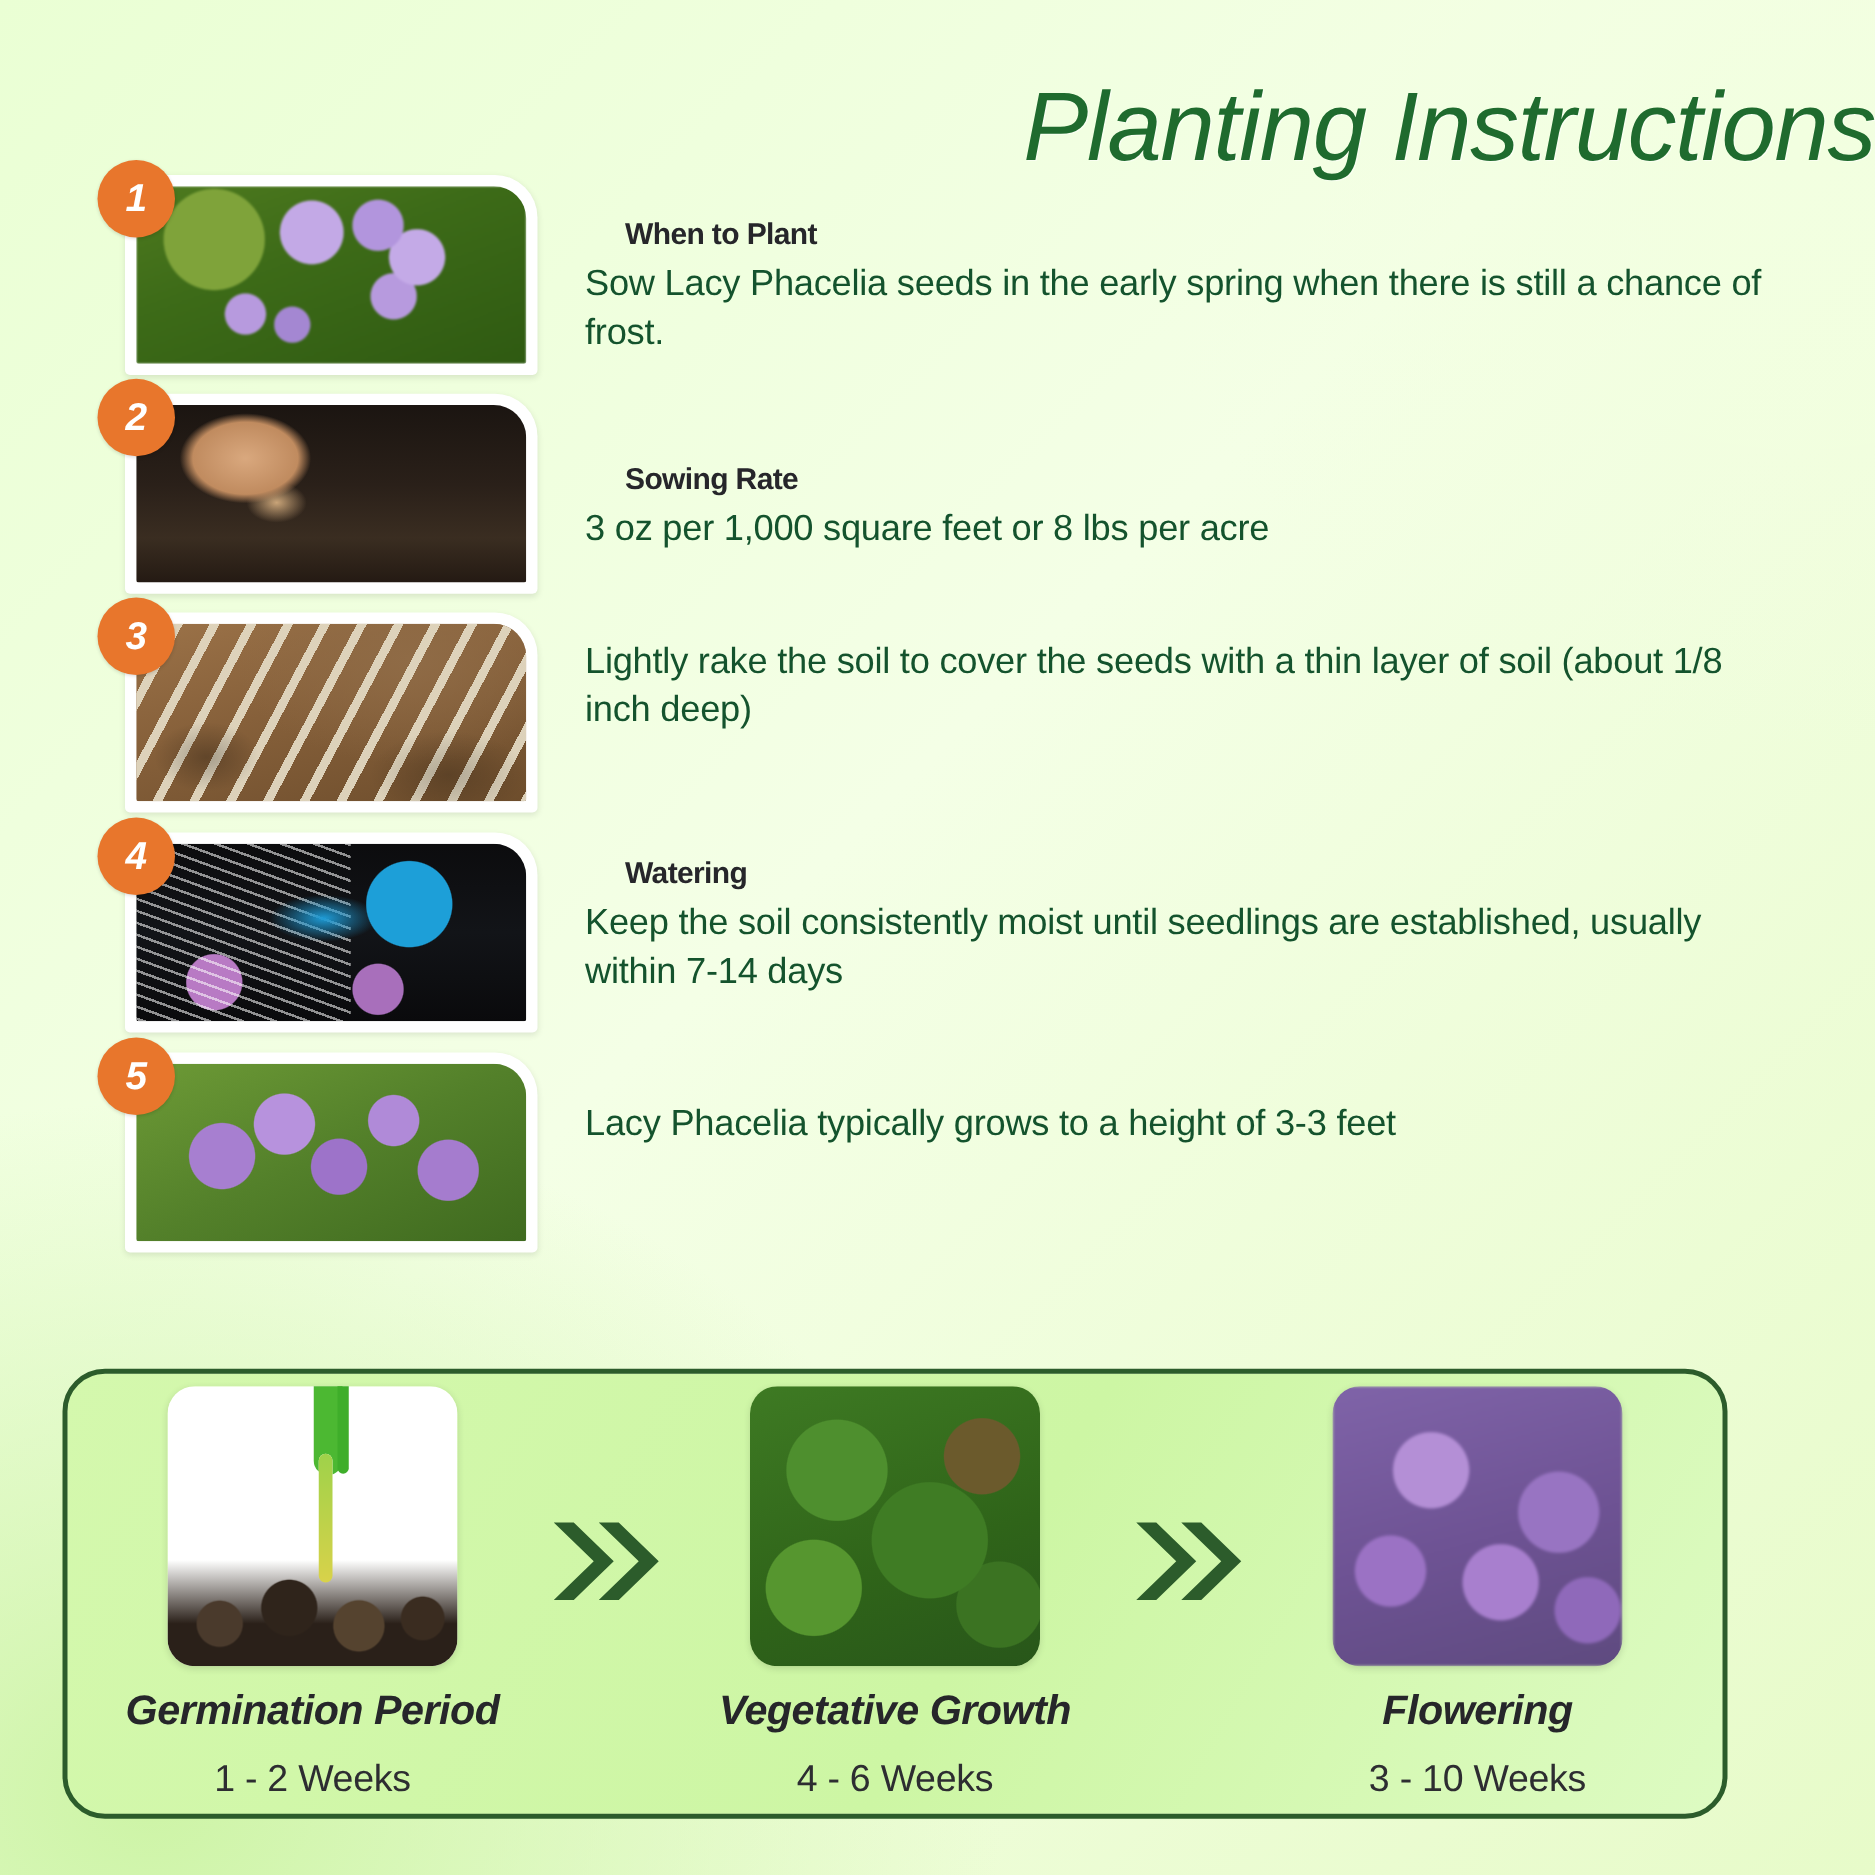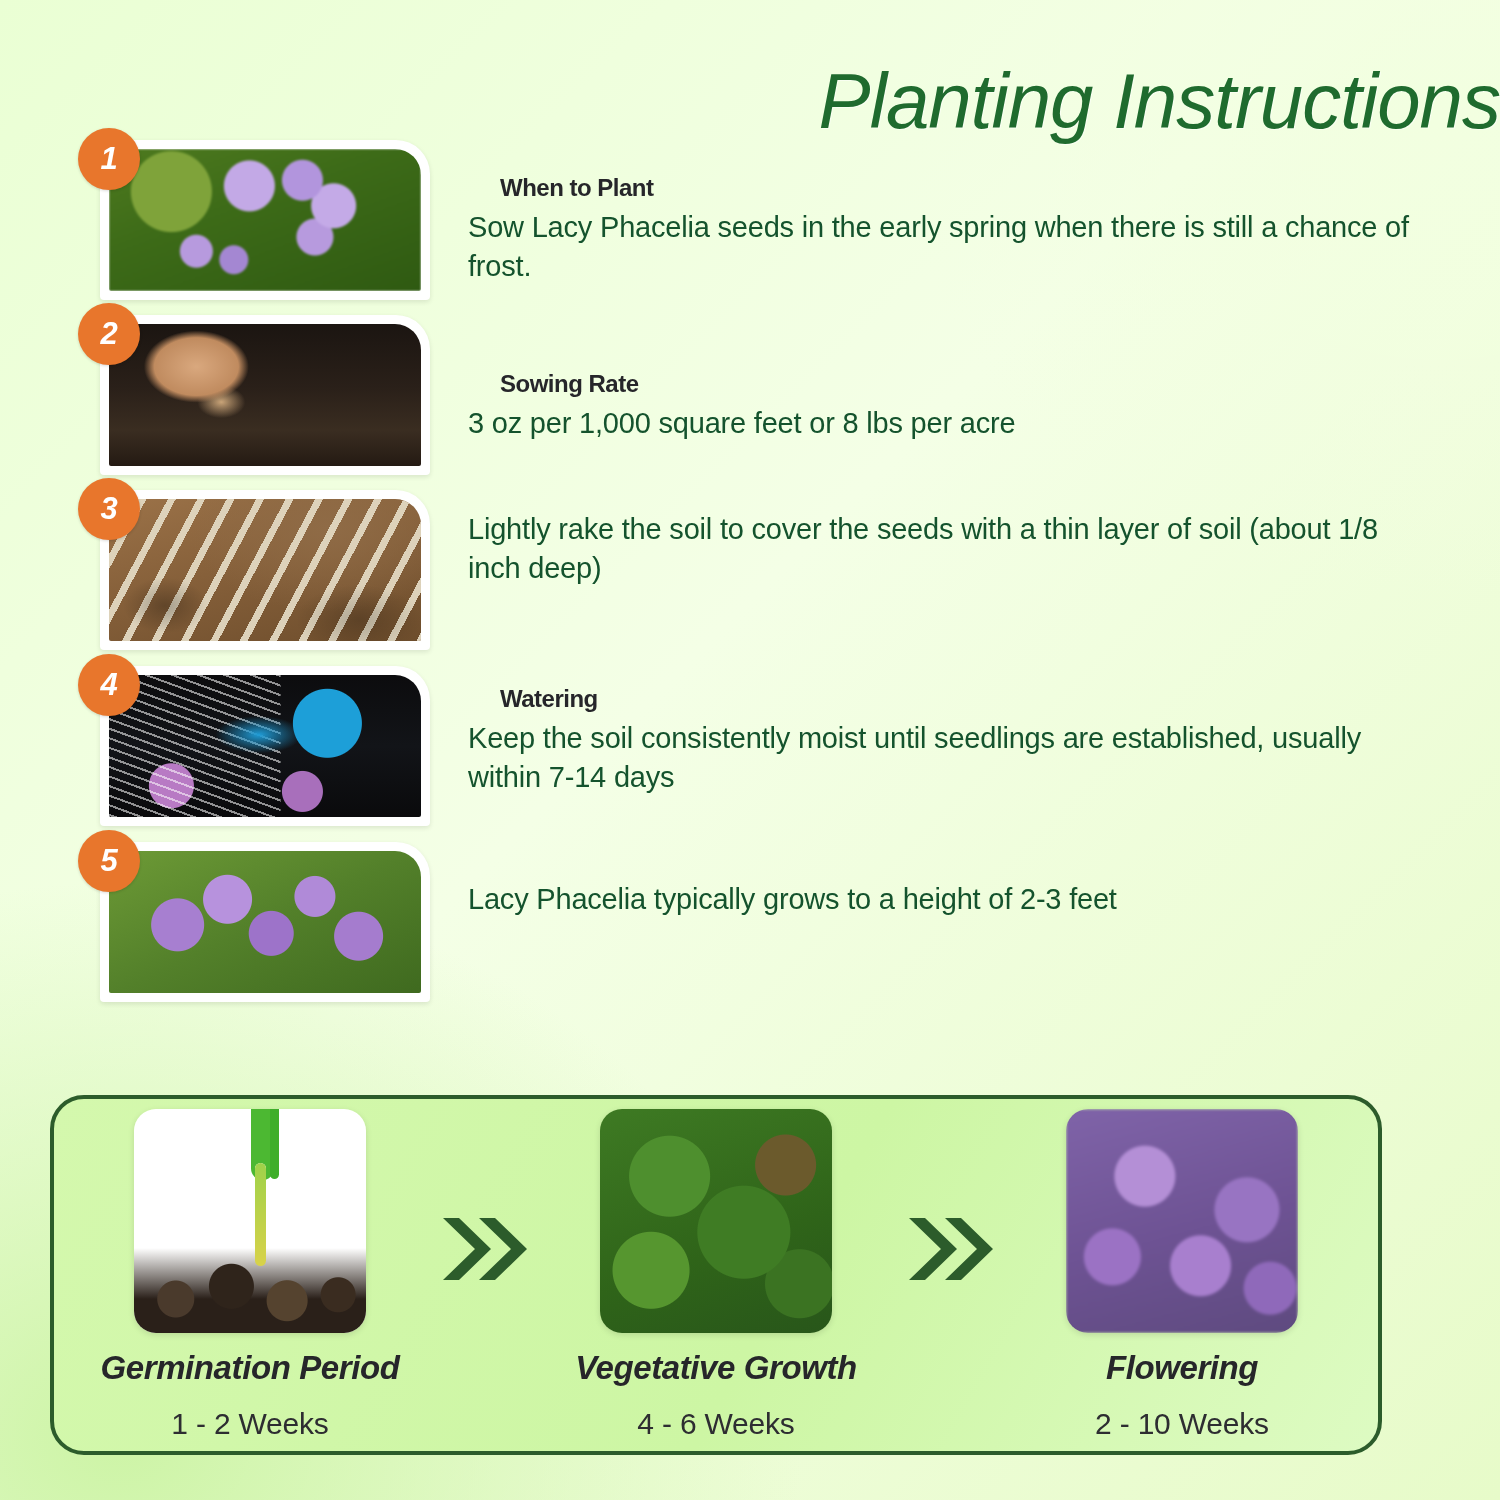--- a/index.html
+++ b/index.html
@@ -278,21 +278,21 @@
   <div class="step">
     <div class="thumb-wrap" style="top:668px;">
       <div class="thumb">
         <div class="badge">5</div>
         <div class="photo">
             <div class="ph ph-flower5"></div>
           </div>
       </div>
     </div>
     <div class="step-text" style="top:706px;">
-      <div class="step-body">Lacy Phacelia typically grows to a height of 2-3 feet</div>
+      <div class="step-body">Lacy Phacelia typically grows to a height of 3-3 feet</div>
     </div>
   </div>
 
 </div>
 
 <div class="timeline">
 
   <div class="tl-item">
     <div class="tl-photo">
         <div class="ph ph-sprout"></div>
@@ -321,16 +321,16 @@
       <path d="M8 6 L40 37 L8 68 L24 68 L56 37 L24 6 Z" fill="#2c5c2b"></path>
       <path d="M44 6 L76 37 L44 68 L60 68 L92 37 L60 6 Z" fill="#2c5c2b"></path>
     </svg>
   </div>
 
   <div class="tl-item">
     <div class="tl-photo">
         <div class="ph ph-flowering"></div>
       </div>
     <div class="tl-label">Flowering</div>
-    <div class="tl-sub">2 - 10 Weeks</div>
+    <div class="tl-sub">3 - 10 Weeks</div>
   </div>
 
 </div>
 
 </body></html>

